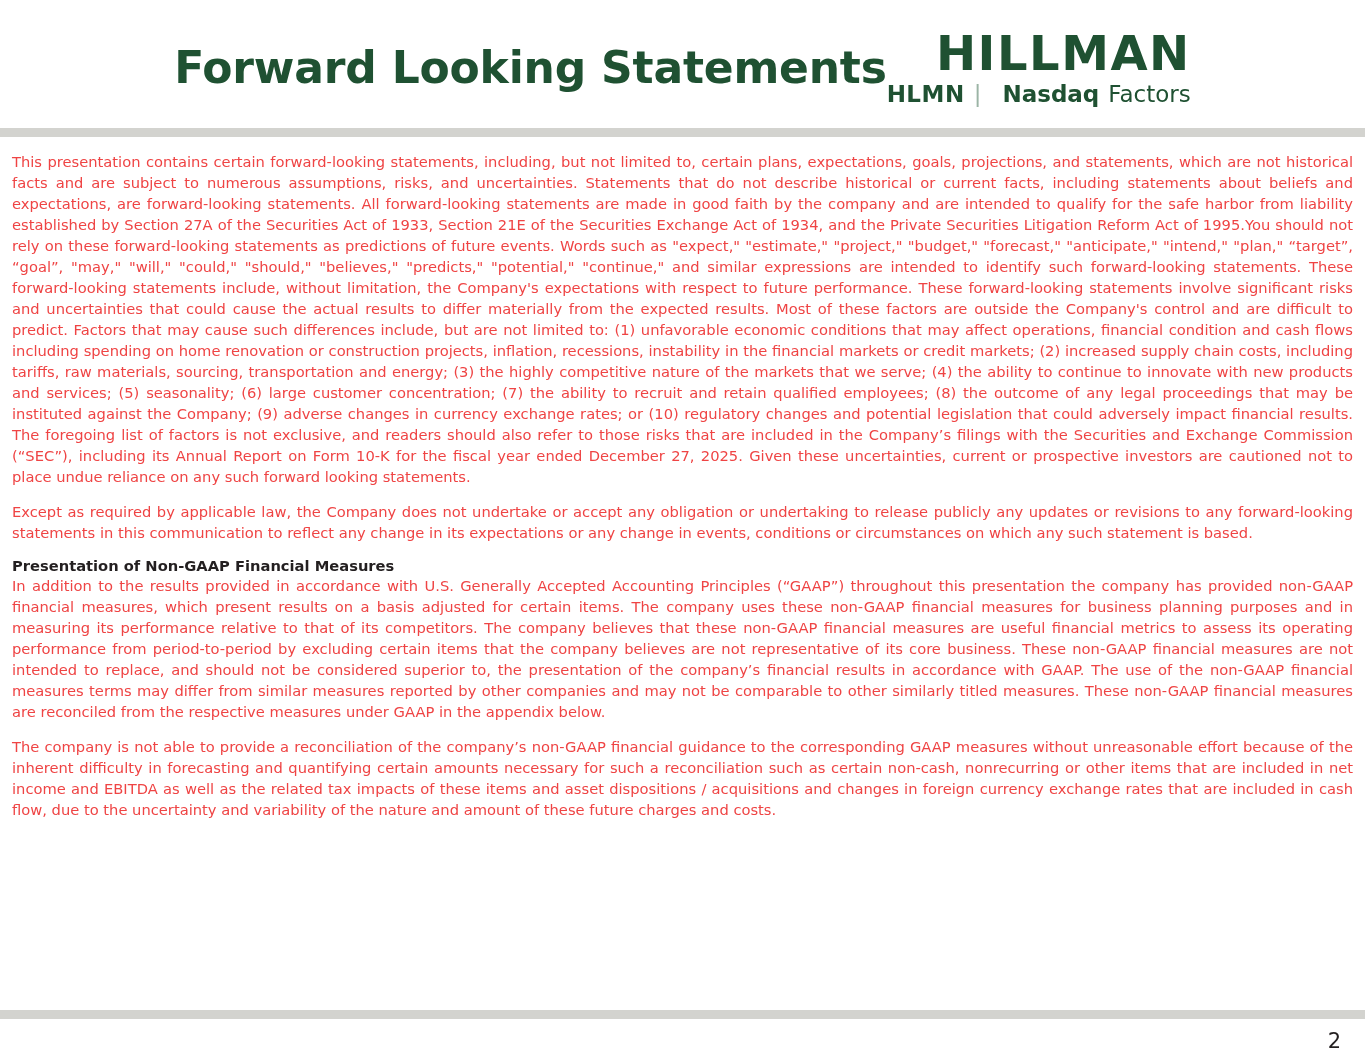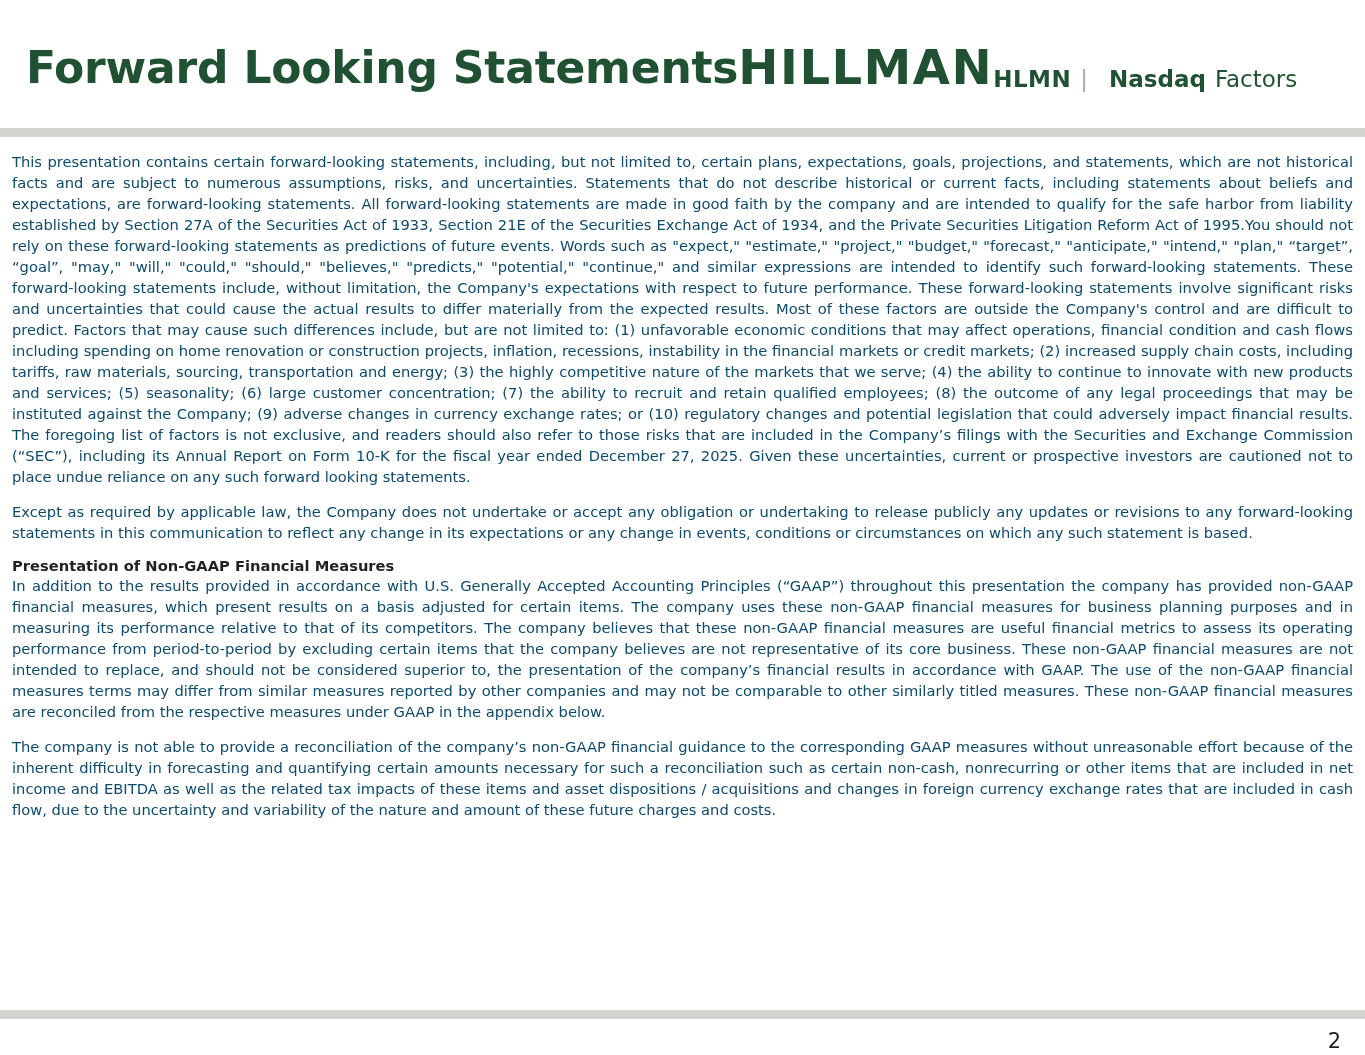--- a/index.html
+++ b/index.html
@@ -18,36 +18,36 @@
     position: relative;
     width: 1365px;
     height: 1055px;
     box-sizing: border-box;
   }
   .header {
     position: relative;
     height: 128px;
     display: flex;
     align-items: center;
-    justify-content: flex-start;
+    justify-content: center;
     padding: 0 18px 0 26px;
     box-sizing: border-box;
   }
   .slide-title {
     font-size: 44px;
     font-weight: bold;
     color: #1f5132;
     letter-spacing: -0.2px;
     white-space: nowrap;
     margin: 0;
     padding-top: 6px;
   }
   .logo-block {
     display: flex;
-    flex-direction: row;
+    flex-direction: column;
     align-items: flex-end;
     padding-right: 8px;
     padding-top: 6px;
   }
   .logo-word {
     font-size: 48px;
     font-weight: bold;
     color: #1f5132;
     letter-spacing: 1.5px;
     line-height: 1;
@@ -85,21 +85,21 @@
   .content {
     padding: 14px 12px 0 12px;
     box-sizing: border-box;
   }
   .para {
     font-size: 14.7px;
     line-height: 1.43;
     text-align: justify;
     text-justify: inter-word;
     margin: 0 0 14px 0;
-    color: #0c4a6e;
+    color: #ef4444;
   }
   .para.tight {
     margin-bottom: 16px;
   }
   .subhead {
     font-size: 14.7px;
     font-weight: bold;
     margin: 0 0 1px 0;
     color: #231f20;
     text-align: left;

